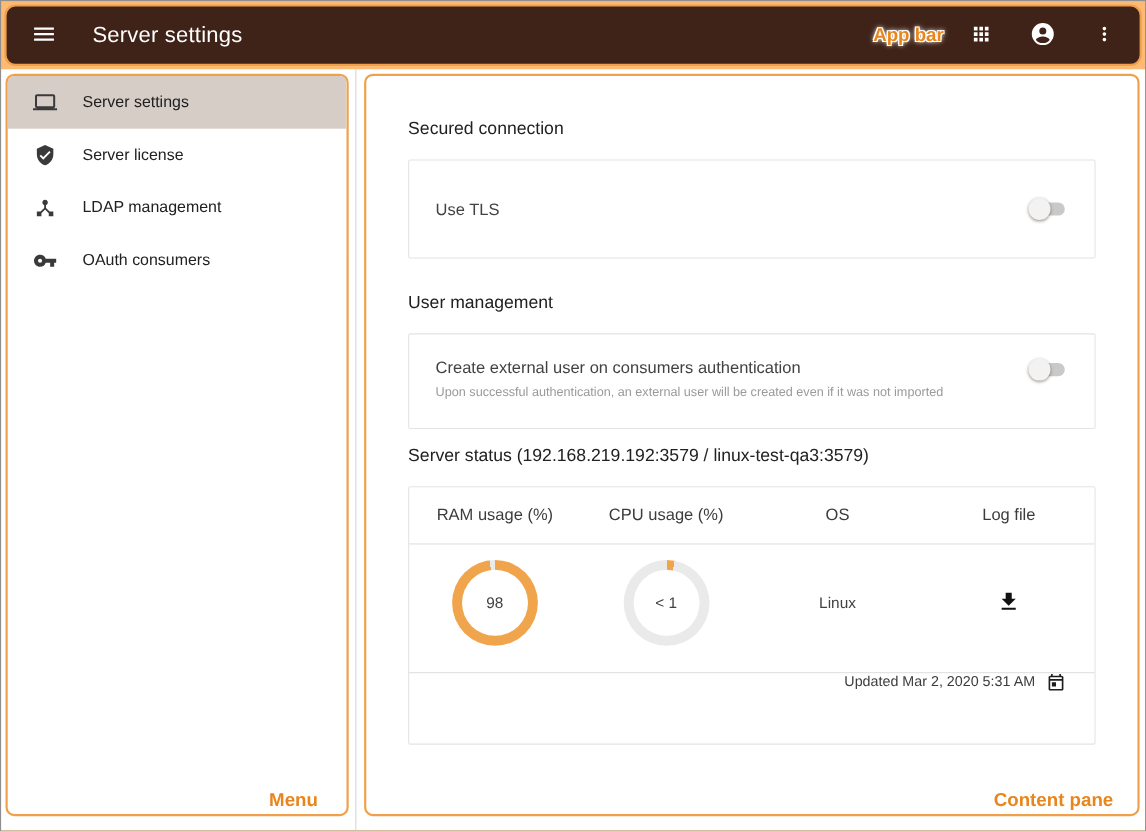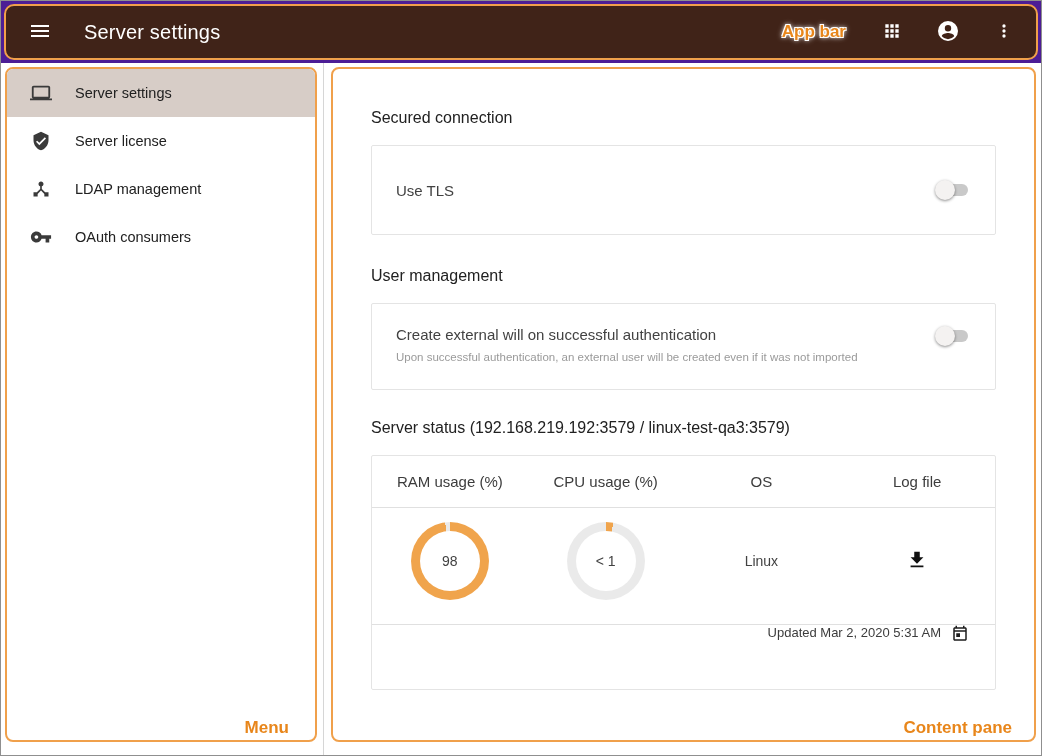--- a/index.html
+++ b/index.html
@@ -10,34 +10,34 @@
     --track:#EAEAEA;
     --sel:#D7CDC7;
     --text:#212121;
     --text2:#424242;
     --muted:#8E8E8E;
     --card-border:#E4E4E4;
     --divider:#E0E0E0;
   }
   *{box-sizing:border-box; margin:0; padding:0;}
   body{font-family:"Liberation Sans", sans-serif; background:#fff;}
-  .screen{position:relative; width:1042px; height:756px; background:#4c1d95; border:1px solid #8f8f8f; overflow:hidden;text-decoration:underline;}
+  .screen{position:relative; width:1042px; height:756px; background:#fdba74; border:1px solid #8f8f8f; overflow:hidden;text-decoration:underline;}
 
   
   .appbar-frame{position:absolute; top:3px; left:3px; right:3px; height:56px;
     background:var(--appbar); border:2px solid var(--annot-border); border-radius:10px;
     display:flex; align-items:center; padding:0 18px; color:#fff;}
   .iconbtn{background:none; border:none; color:#fff; cursor:pointer; display:flex; align-items:center; justify-content:center; padding:4px;}
   .appbar-title{font-size:20px; font-weight:500; margin-left:28px; letter-spacing:.2px;}
   .appbar-right{margin-left:auto; display:flex; align-items:center; gap:26px;}
 
   
   .annot{position:absolute; font-size:17px; font-weight:700; color:var(--annot-text); z-index:5; pointer-events:none;
     text-shadow:-1px -1px 0 #fff, 1px -1px 0 #fff, -1px 1px 0 #fff, 1px 1px 0 #fff, 0 0 4px #fff, 0 0 6px #fff;}
-  .annot-appbar{right:190px; top:50%; transform:translateY(-50%);}
+  .annot-appbar{right:178px; top:50%; transform:translateY(-50%);}
   .annot-menu{right:26px; bottom:2px;}
   .annot-content{right:22px; bottom:2px;}
 
   
   .bodyarea{position:absolute; top:62px; left:0; right:0; bottom:0; background:#fff;}
   .v-divider{position:absolute; left:322px; top:0; bottom:0; width:1px; background:#d6d6d6;}
 
   
   .menu-frame{position:absolute; left:4px; top:4px; width:312px; bottom:13px;
     border:2px solid var(--annot-border); border-radius:8px; background:#fff; overflow:hidden;}
@@ -46,21 +46,21 @@
   .menu-item .mi-label{margin-left:22px; font-size:14.5px;}
   .menu-item.selected{background:var(--sel);}
 
   
   .content-frame{position:absolute; left:330px; right:5px; top:4px; bottom:13px;
     border:2px solid var(--annot-border); border-radius:8px; background:#fff; overflow:hidden;}
   .content-inner{padding:0 38px;}
   .sec-heading{font-size:16px; font-weight:400; color:var(--text);}
   .h1{margin-top:40px; margin-bottom:18px;}
   .h2{margin-top:32px; margin-bottom:18px;}
-  .h3{margin-top:29px; margin-bottom:18px;}
+  .h3{margin-top:16px; margin-bottom:18px;}
   .card{background:#fff; border:1px solid var(--card-border); border-radius:2px;}
   .toggle-row{display:flex; align-items:center; justify-content:space-between; padding:34px 24px;}
   .toggle-row2{display:flex; align-items:flex-start; justify-content:space-between; padding:22px 24px 26px;}
   .row-title{font-size:15px; color:var(--text2);}
   .row-hint{font-size:11.5px; color:#9a9a9a; margin-top:8px;}
 
   
   .switch{position:relative; width:36px; height:20px; flex:none; cursor:pointer;}
   .switch .track{position:absolute; left:3px; right:3px; top:4px; height:12px; border-radius:7px; background:#9c9c9c; opacity:.55;}
   .switch .thumb{position:absolute; left:0; top:0; width:20px; height:20px; border-radius:50%; background:#f4f2f1; box-shadow:0 1px 3px rgba(0,0,0,.45);}
@@ -170,21 +170,21 @@
               <span class="track"></span>
               <span class="thumb"></span>
             </span>
           </div>
         </div>
 
         <h2 class="sec-heading h2">User management</h2>
         <div class="card">
           <div class="toggle-row2">
             <div>
-              <div class="row-title">Create external will on successful authentication</div>
+              <div class="row-title">Create external user on consumers authentication</div>
               <div class="row-hint">Upon successful authentication, an external user will be created even if it was not imported</div>
             </div>
             <span class="switch">
               <span class="track"></span>
               <span class="thumb"></span>
             </span>
           </div>
         </div>
 
         <h2 class="sec-heading h3">Server status (192.168.219.192:3579 / linux-test-qa3:3579)</h2>

